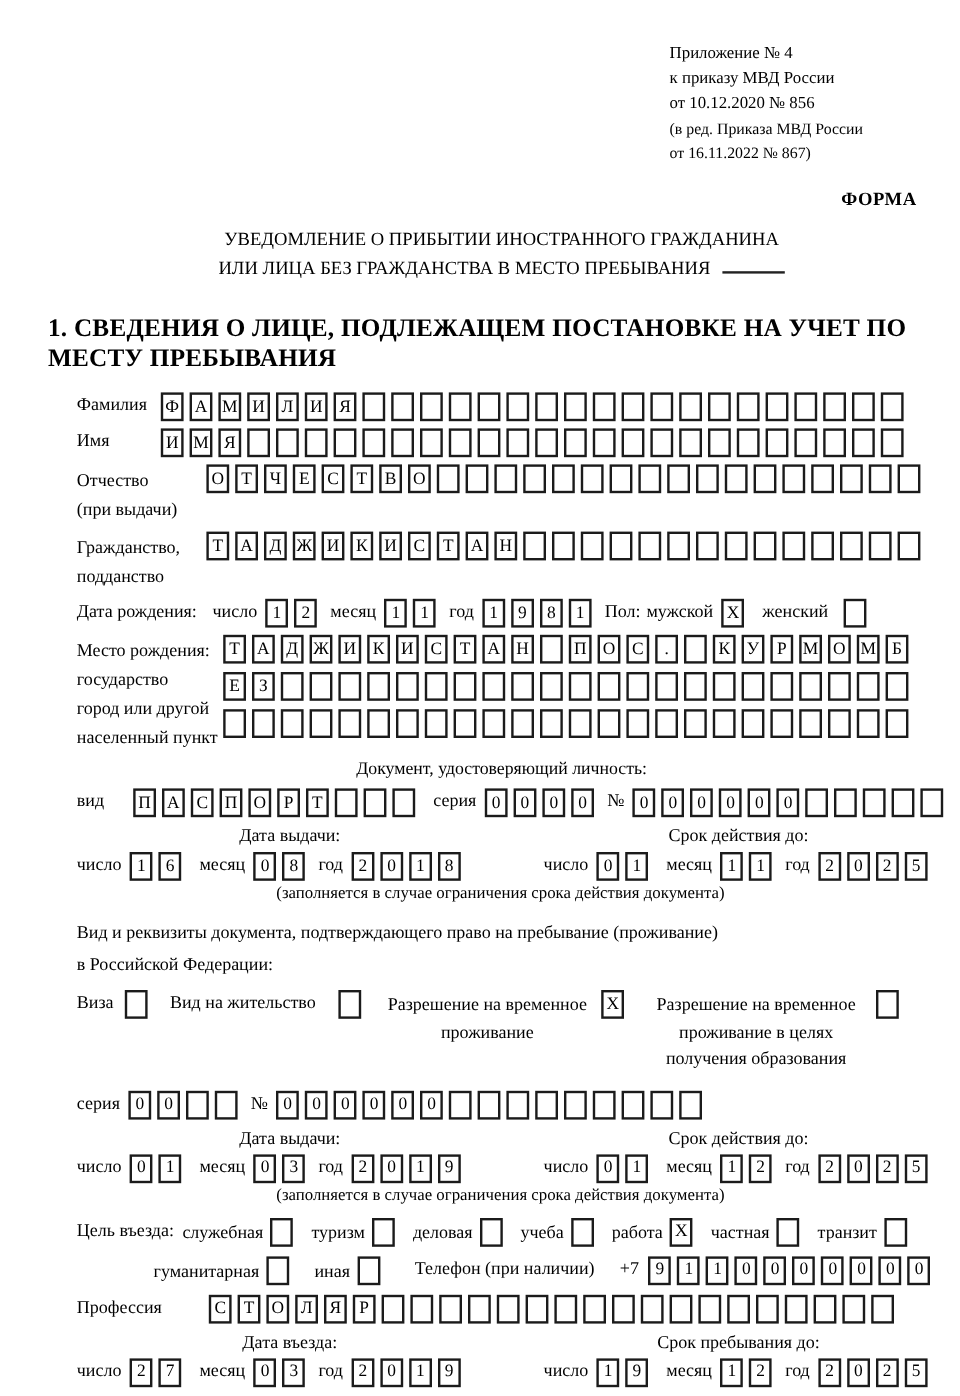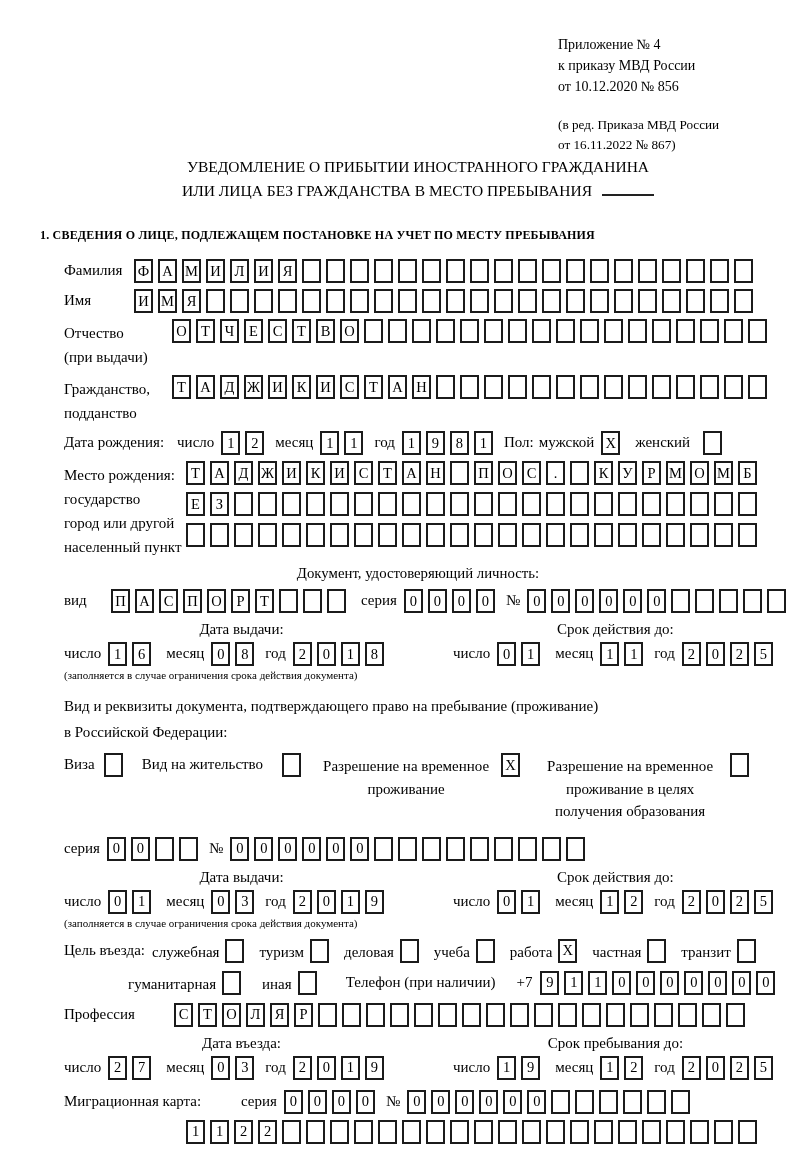--- a/index.html
+++ b/index.html
@@ -5,28 +5,28 @@
   * { box-sizing: border-box; }
   html,body { margin:0; padding:0; }
   body {
     width:800px; height:1163px; background:#ffffff; color:#000;
     font-family:"Liberation Serif", serif; font-size:15px; overflow:hidden;
   }
   .page { width:800px; height:1163px; padding:34px 28px 0 64px; position:relative; }
 
   .appendix { margin-left:494px; width:216px; font-size:14px; line-height:1.5; }
   .appendix .rev { font-size:13.2px; }
-  .appendix .rev.first { margin-top:18px; }
+  .appendix .rev.first { margin-top:1px; }
 
   .forma { text-align:right; font-weight:bold; font-size:15.5px; margin:20px 8px 12px 0; letter-spacing:.5px; }
 
   .title { text-align:center; font-weight:normal; font-size:15.5px; line-height:1.6; }
   .blank { display:inline-block; width:52px; height:14px; border-bottom:2px solid #222; margin-left:10px; }
 
-  .sect { font-weight:bold; font-size:12px; margin:24px 0 16px -24px; letter-spacing:.2px; }
+  .sect { font-weight:bold; font-size:21px; margin:24px 0 16px -24px; letter-spacing:.2px; }
 
   .frow { display:flex; align-items:flex-start; margin-bottom:6px; }
   .lbl { padding-top:3px; flex:none; }
   .w70 { width:70px; }
   .w108 { width:108px; }
   .lblcol { flex:none; line-height:1.6; padding-top:2px; }
   .cells { display:flex; flex:none; }
   .cell {
     width:19px; height:24px; border:2px solid #1b1b1b; margin-right:5px;
     display:flex; align-items:center; justify-content:center;
@@ -39,21 +39,21 @@
   .ml10 { margin-left:10px; }
   .ml6  { margin-left:6px; }
 
   .docheading { text-align:center; font-weight:normal; font-size:14.8px; margin:6px 0 7px; }
 
   .dateblock { display:flex; margin-top:8px; }
   .dhalf { width:355px; flex:none; }
   .dhalf.right { width:auto; margin-left:34px; }
   .dhead { text-align:center; margin-bottom:4px; }
   .dfields { display:flex; align-items:flex-start; }
-  .footnote { text-align:left; font-size:11px; margin:3px 2px 10px 0; }
+  .footnote { text-align:center; font-size:14px; margin:3px 2px 10px 0; }
 
   .intro { line-height:1.7; margin-top:13px; }
 
   .optrow { display:flex; align-items:flex-start; margin:8px 0 14px; }
   .opt { display:flex; align-items:flex-start; }
   .optlbl { padding-top:3px; margin-right:9px; }
   .optlbl.center { text-align:center; line-height:1.5; padding-top:2px; }
   .wmid { width:172px; }
   .wbig { width:182px; }
 
@@ -71,20 +71,21 @@
 <div class="page">
 
   <div class="appendix">
     <div>Приложение № 4</div>
     <div>к приказу МВД России</div>
     <div>от 10.12.2020 № 856</div>
     <div class="rev first">(в ред. Приказа МВД России</div>
     <div class="rev">от 16.11.2022 № 867)</div>
   </div>
 
+  <div class="forma">ФОРМА</div>
 
   <div class="title">
     <div>УВЕДОМЛЕНИЕ О ПРИБЫТИИ ИНОСТРАННОГО ГРАЖДАНИНА</div>
     <div><span>ИЛИ ЛИЦА БЕЗ ГРАЖДАНСТВА В МЕСТО ПРЕБЫВАНИЯ</span><span class="blank"></span></div>
   </div>
 
   <div class="sect">1. СВЕДЕНИЯ О ЛИЦЕ, ПОДЛЕЖАЩЕМ ПОСТАНОВКЕ НА УЧЕТ ПО МЕСТУ ПРЕБЫВАНИЯ</div>
 
   <div class="frow">
     <span class="lbl w70">Фамилия</span>

